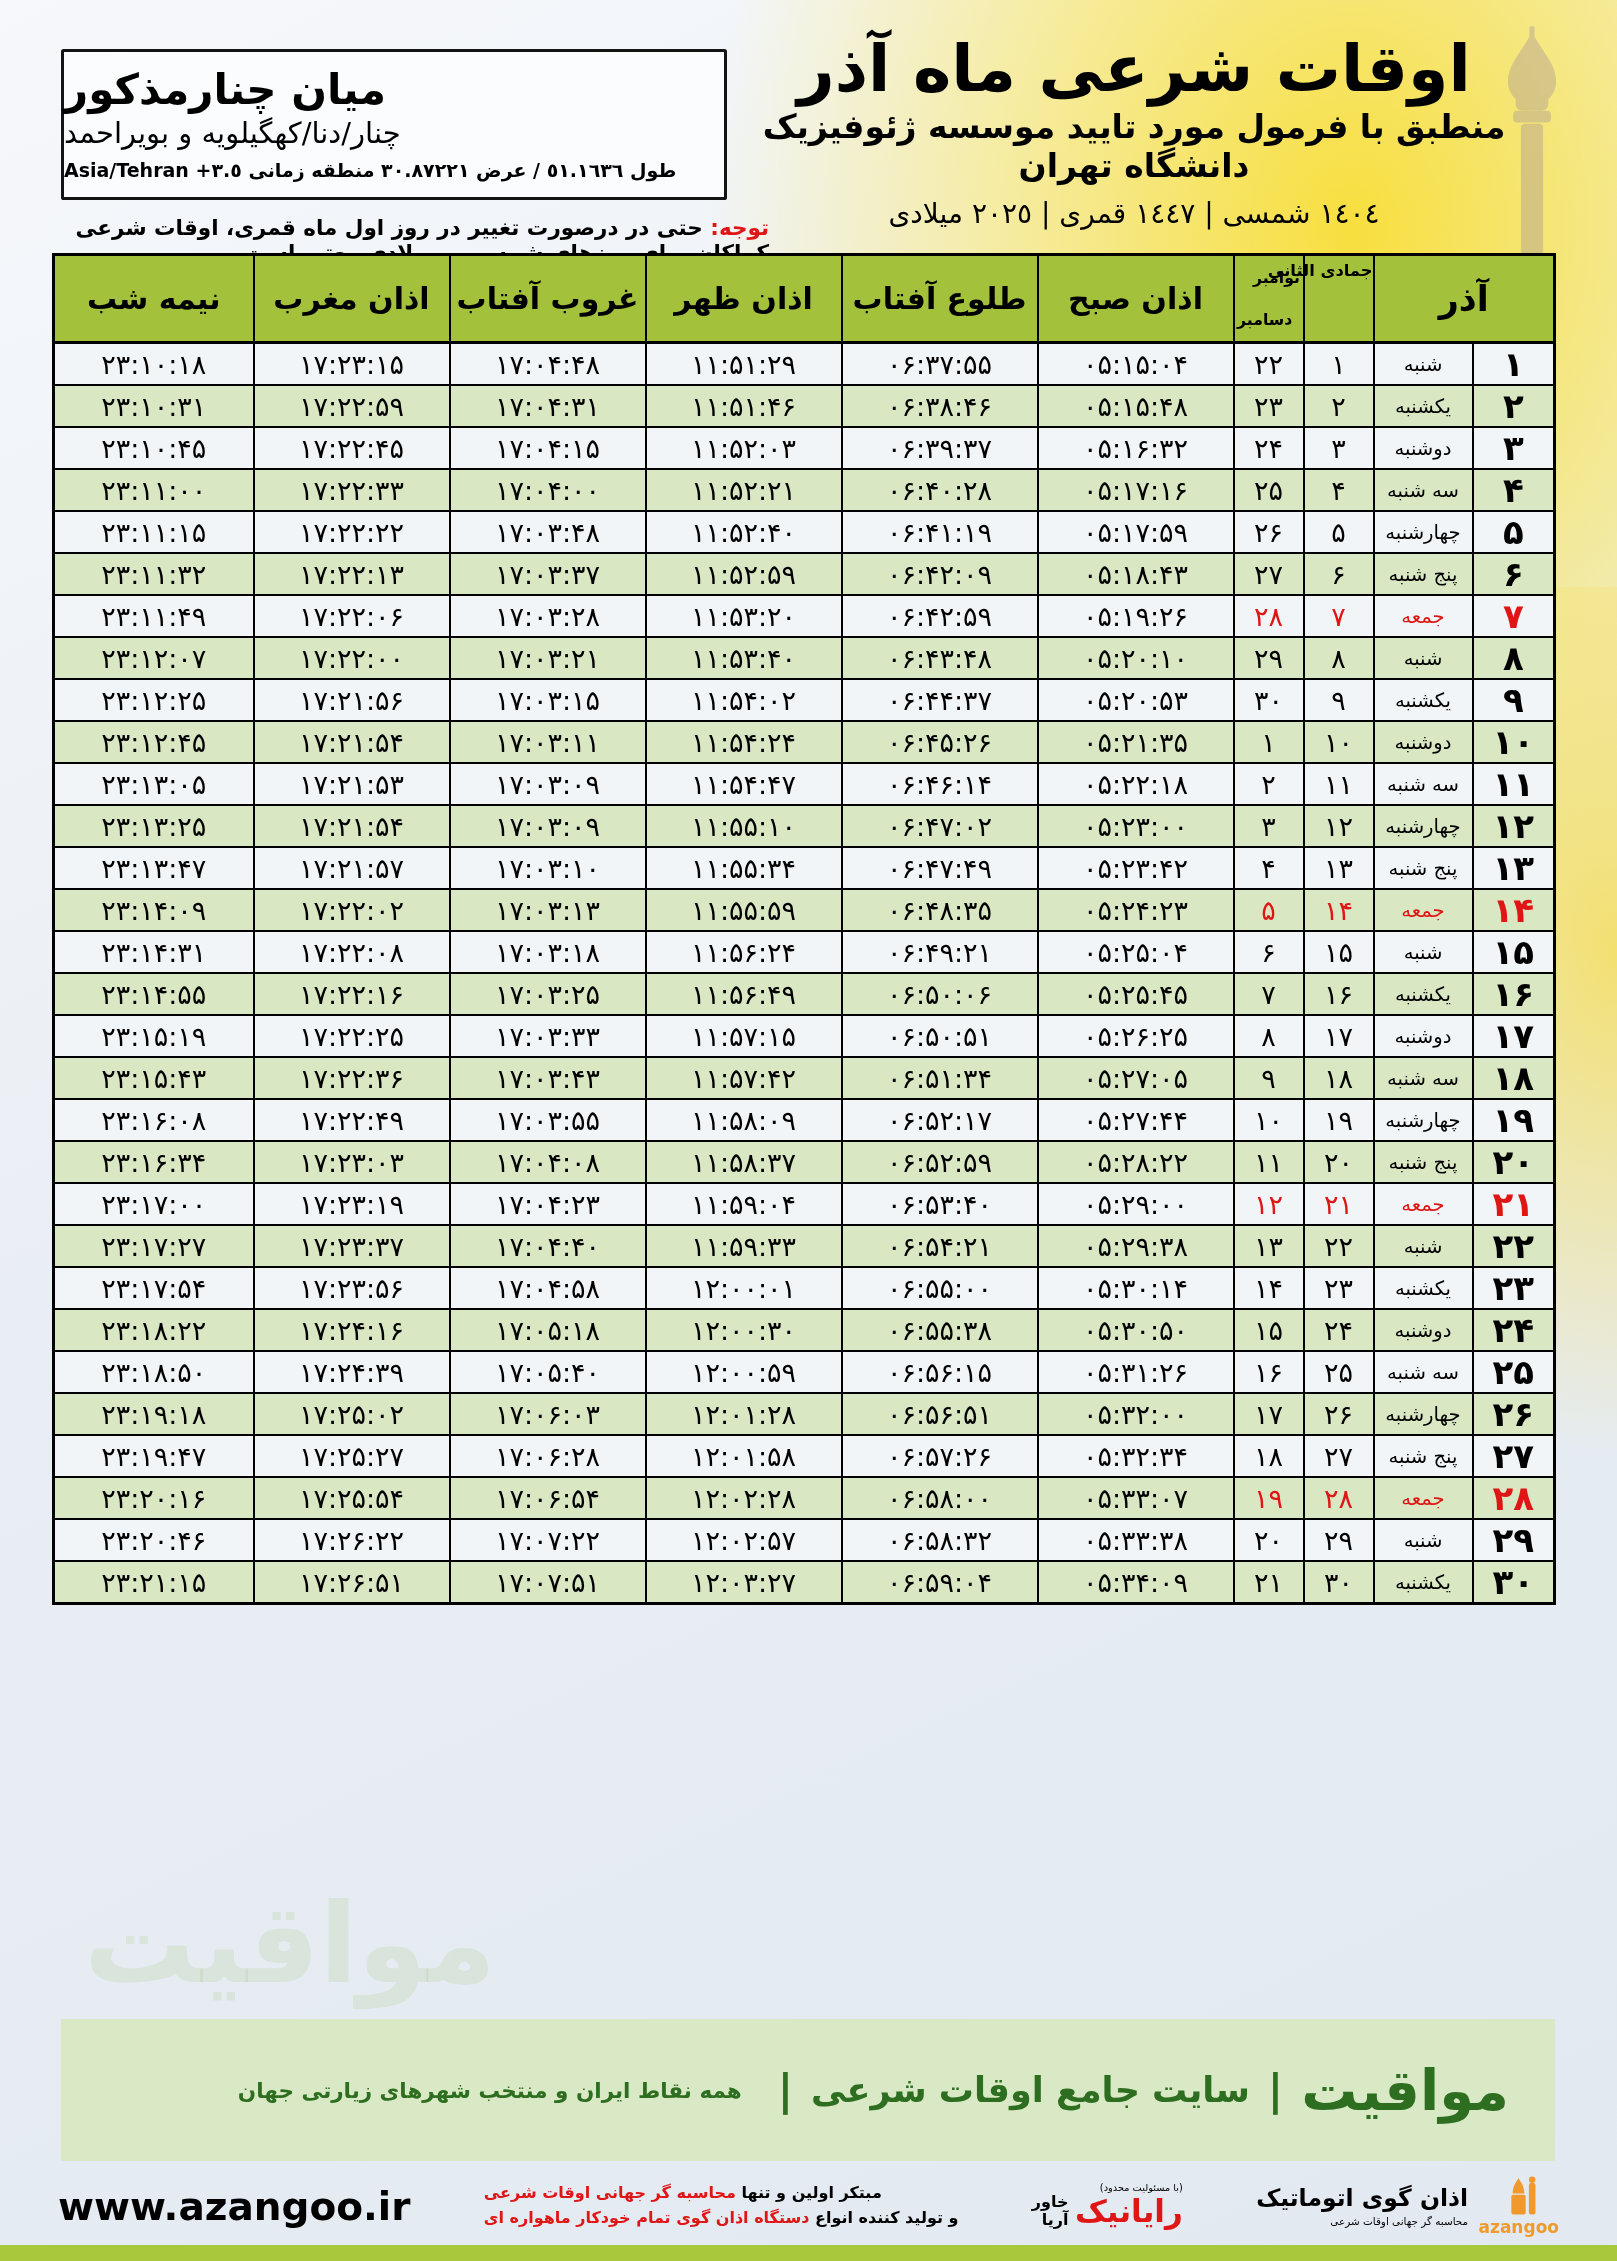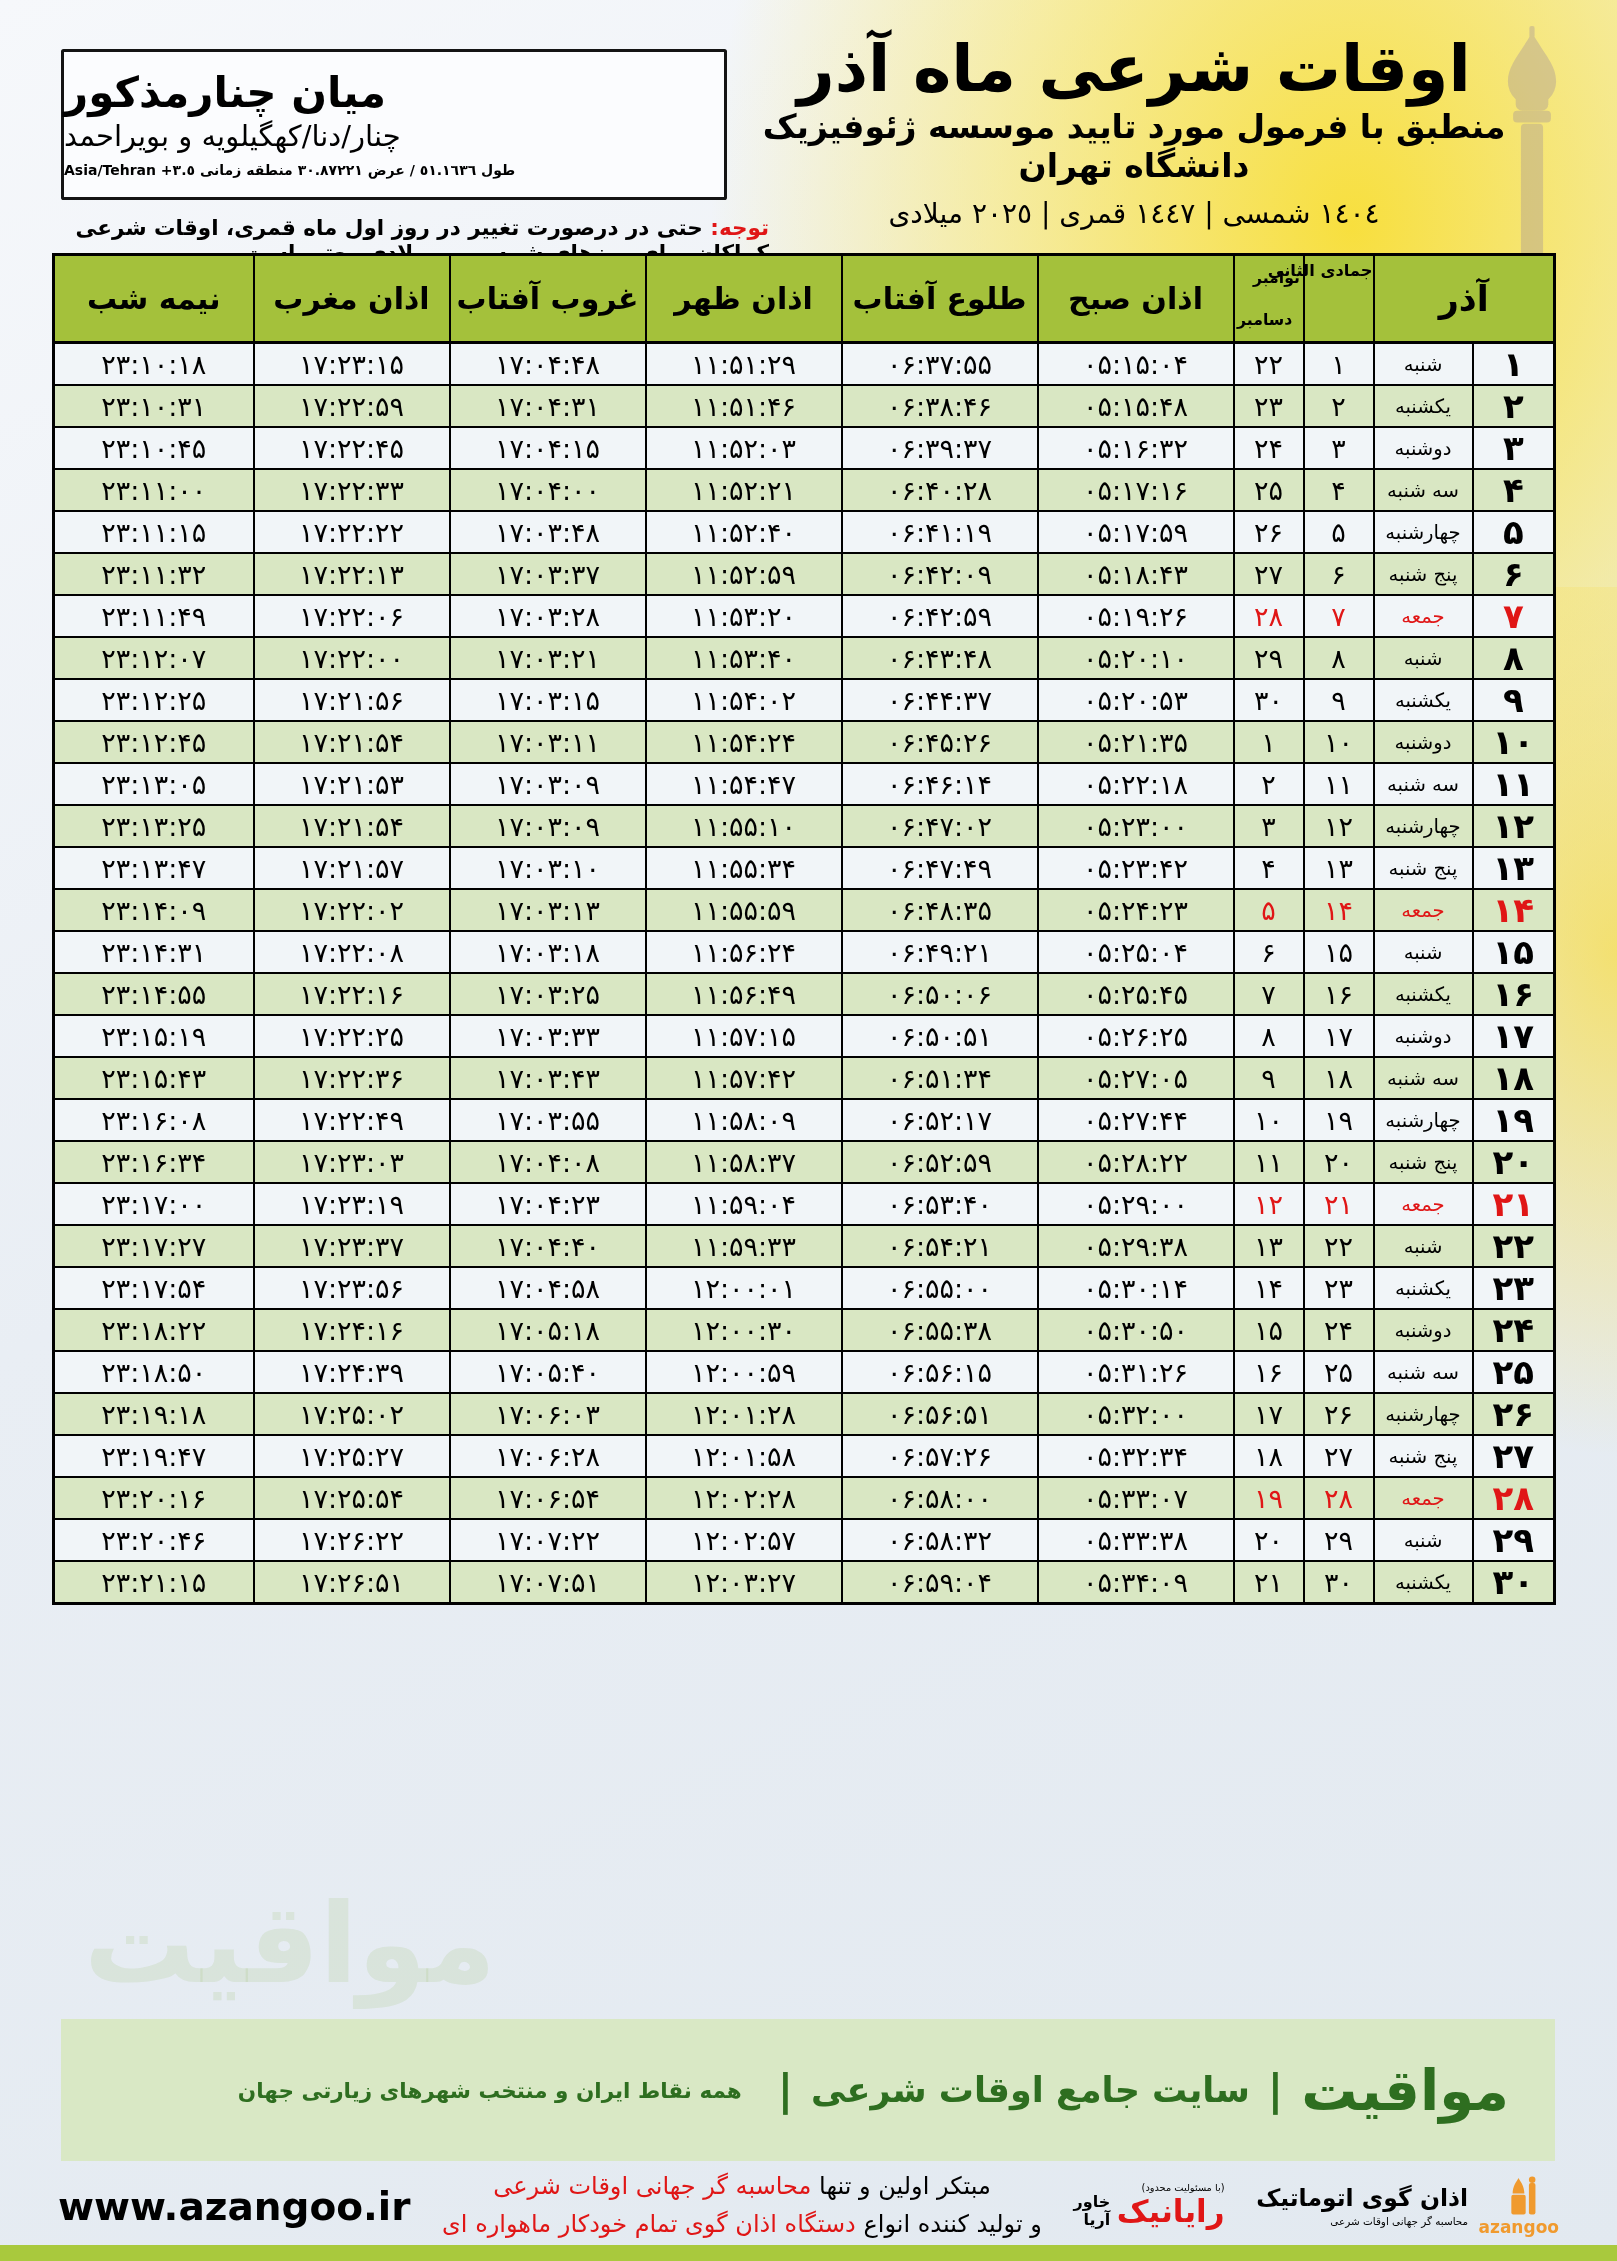--- a/index.html
+++ b/index.html
@@ -17,21 +17,21 @@
     background:radial-gradient(ellipse at 80% 40%, rgba(247,220,70,.75) 0%, rgba(250,235,140,0) 65%);}
   .bg-minaret{position:absolute; right:36px; top:26px; opacity:.55;}
   .watermark{position:absolute; left:85px; top:1879px; font-size:111px; font-weight:bold;
     color:rgba(150,185,100,.16); letter-spacing:11.7px;}
   
   .loc-box{position:absolute; left:62px; top:49px; width:660px; height:145px;
     background:#fbfcfe; border:3.3px solid #141414; border-radius:2.6px;
     display:flex; flex-direction:column; justify-content:center; align-items:flex-end; text-align:center;}
   .loc-title{font-size:42px; font-weight:bold; line-height:1.05;}
   .loc-sub{font-size:29px; margin-top:3.9px;}
-  .loc-coords{font-size:14px; font-weight:bold; margin-top:9px;}
+  .loc-coords{font-size:19px; font-weight:bold; margin-top:9px;}
   .main-header{position:absolute; right:85px; top:33px; width:796px; text-align:center;}
   .main-title{font-size:65px; font-weight:bold; line-height:1.1;}
   .main-sub{font-size:33px; font-weight:bold; margin-top:2.6px;}
   .main-years{font-size:28px; margin-top:11.7px;}
   .notice{position:absolute; top:215px; left:62px; width:708px; text-align:right; font-size:21.5px; font-weight:bold;}
   .notice-label{color:#e01616;}
   
   .times-table{position:absolute; top:253px; left:53px;}
   table{border-collapse:collapse; table-layout:fixed; width:1501px; border:3.9px solid #000; direction:rtl;
     background:transparent;}
@@ -65,21 +65,21 @@
   .azangoo-texts{display:flex; flex-direction:column; align-items:flex-start; text-align:right;}
   .azangoo-fa{font-size:23.5px; font-weight:bold;}
   .azangoo-tagline{font-size:10.4px; margin-top:3.9px;}
   .azangoo-iconcol{display:flex; flex-direction:column; align-items:center;}
   .azangoo-en{font-size:17px; font-weight:bold; color:#f09a2e; direction:ltr;}
   .rayanik{display:flex; flex-direction:column; align-items:flex-start;}
   .rayanik-note{font-size:9.8px;}
   .rayanik-row{display:flex; align-items:center; gap:6.5px;}
   .rayanik-name{font-size:31px; font-weight:bold; color:#e01616;}
   .rayanik-sub{display:flex; flex-direction:column; font-size:16px; font-weight:bold; line-height:1.1;}
-  .center-lines{text-align:center; font-size:24px; font-weight:normal; line-height:1.55;}
+  .center-lines{text-align:left; font-size:16px; font-weight:bold; line-height:1.55;}
   .red{color:#e01616;}
   .contact{display:flex; flex-direction:column; align-items:center;}
   .contact-phone{font-size:29px; font-weight:bold; direction:ltr;}
   .contact-url{font-size:39px; font-weight:bold; direction:ltr; margin-top:2.6px;}
   .bottom-strip{position:absolute; left:0; bottom:0; width:1618px; height:15.7px; background:#a9c93d;}
 </style>
 </head>
 <body>
 
 <div class="page">

